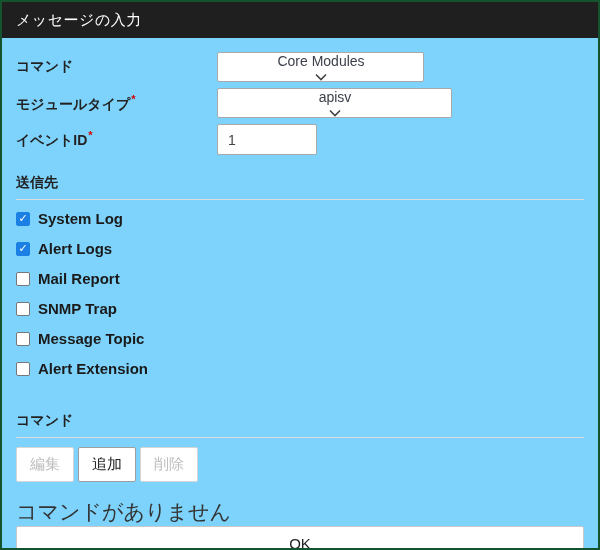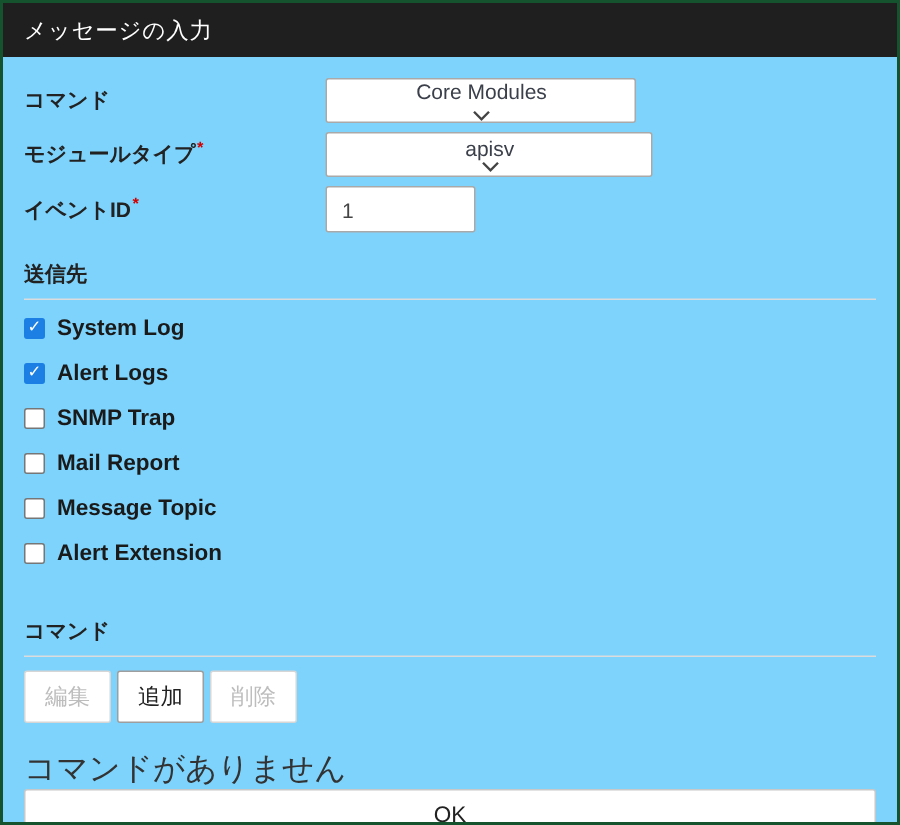--- a/index.html
+++ b/index.html
@@ -46,21 +46,21 @@
     background: #fff;
     display: flex; align-items: center; justify-content: space-between;
     padding: 0 9px 0 10px;
     font-size: 14px;
     color: #3a3f4a;
     cursor: default;
     flex-direction: column;
   }
   .select-box .chev { display: flex; align-items: center; }
   .sel-category { width: 207px; }
-  .sel-module { width: 218px; justify-content: center; }
+  .sel-module { width: 235px; }
   .text-input {
     width: 100px; height: 31px;
     border: 1px solid #a9a9a9;
     border-radius: 2px;
     padding: 0 10px;
     font-size: 14px;
     color: #444;
     font-family: "Liberation Sans", "DejaVu Sans", sans-serif;
     outline: none;
   }
@@ -168,25 +168,25 @@
       <span class="cbx-label">System Log</span>
     </div>
     <div class="cbx-row">
       <span class="cbx" data-checked="true">
           <span class="mark">✓</span>
         </span>
       <span class="cbx-label">Alert Logs</span>
     </div>
     <div class="cbx-row">
       <span class="cbx" data-checked="false"></span>
+      <span class="cbx-label">Mail Report</span>
+    </div>
+    <div class="cbx-row">
+      <span class="cbx" data-checked="false"></span>
       <span class="cbx-label">SNMP Trap</span>
-    </div>
-    <div class="cbx-row">
-      <span class="cbx" data-checked="false"></span>
-      <span class="cbx-label">Mail Report</span>
     </div>
     <div class="cbx-row">
       <span class="cbx" data-checked="false"></span>
       <span class="cbx-label">Message Topic</span>
     </div>
     <div class="cbx-row">
       <span class="cbx" data-checked="false"></span>
       <span class="cbx-label">Alert Extension</span>
     </div>
 

